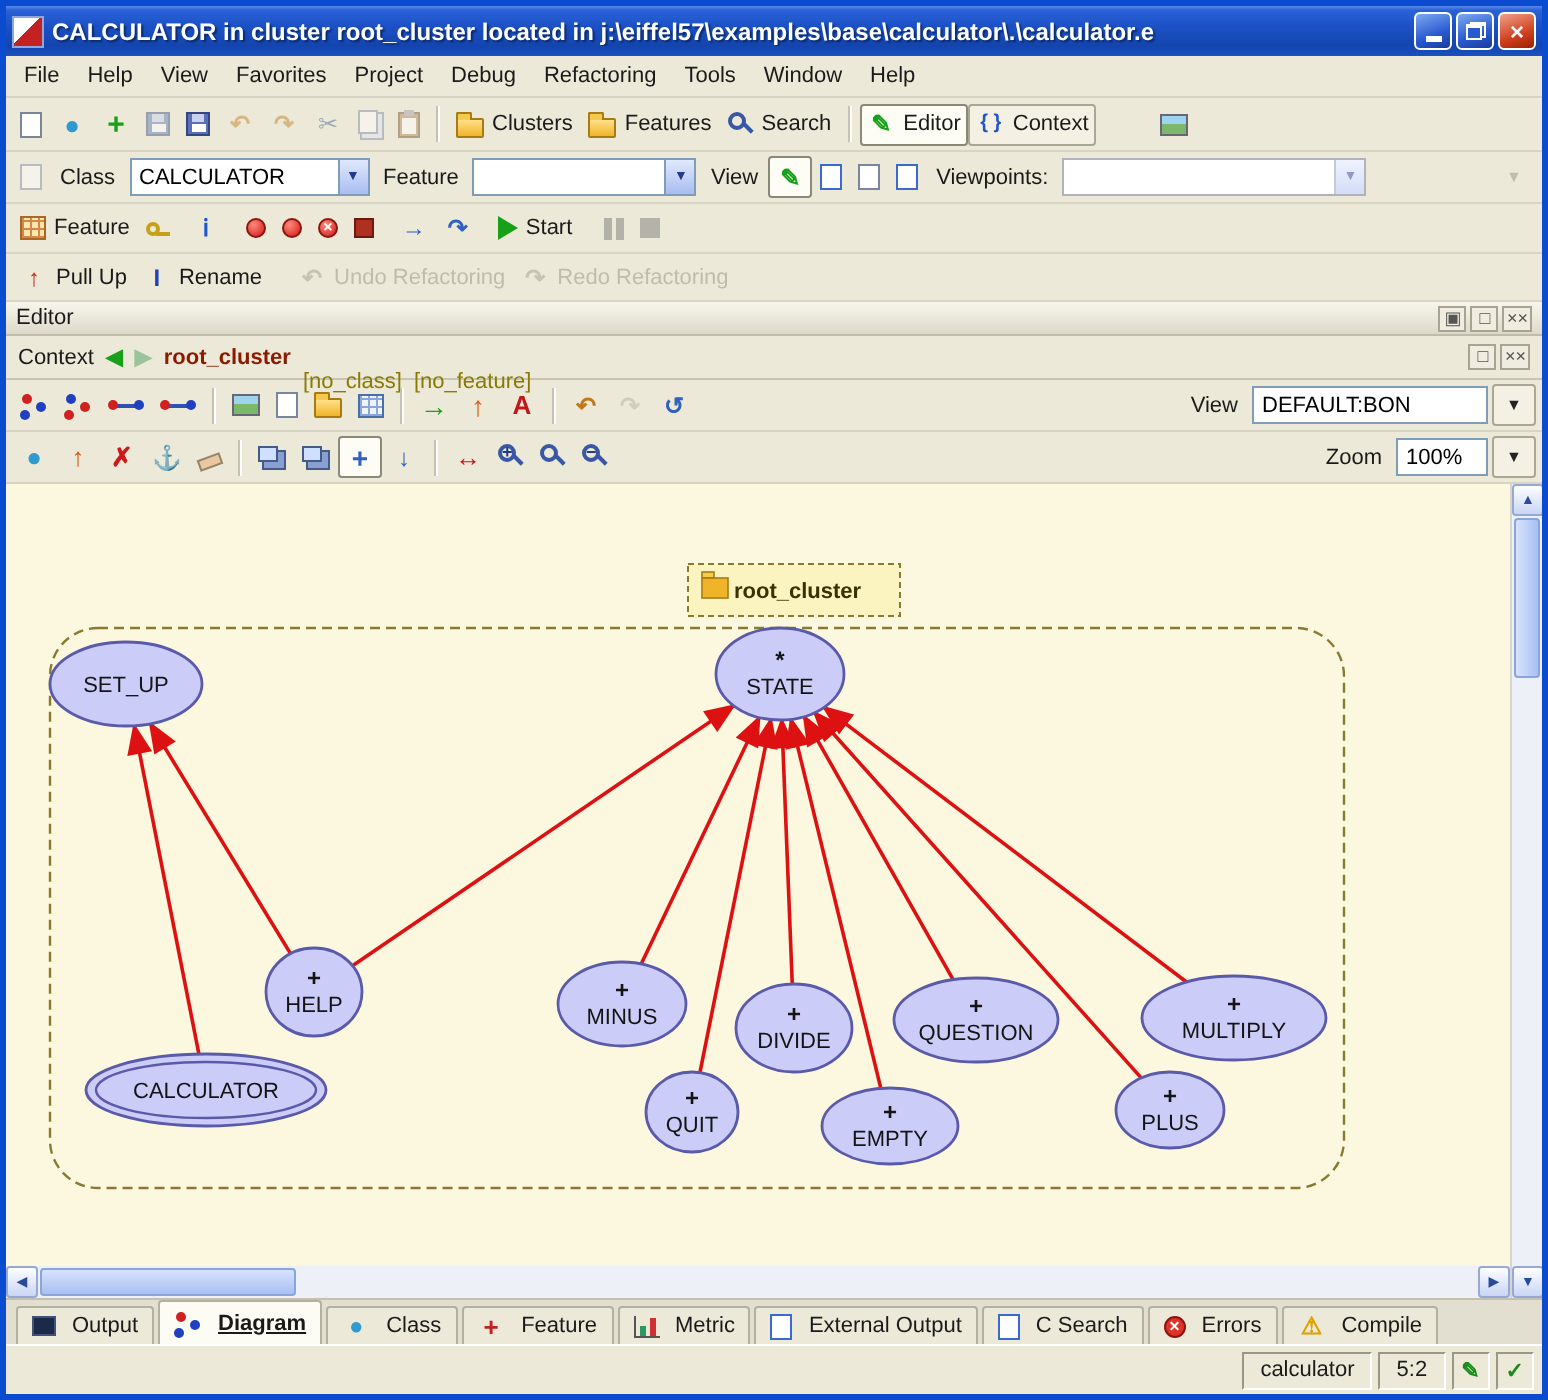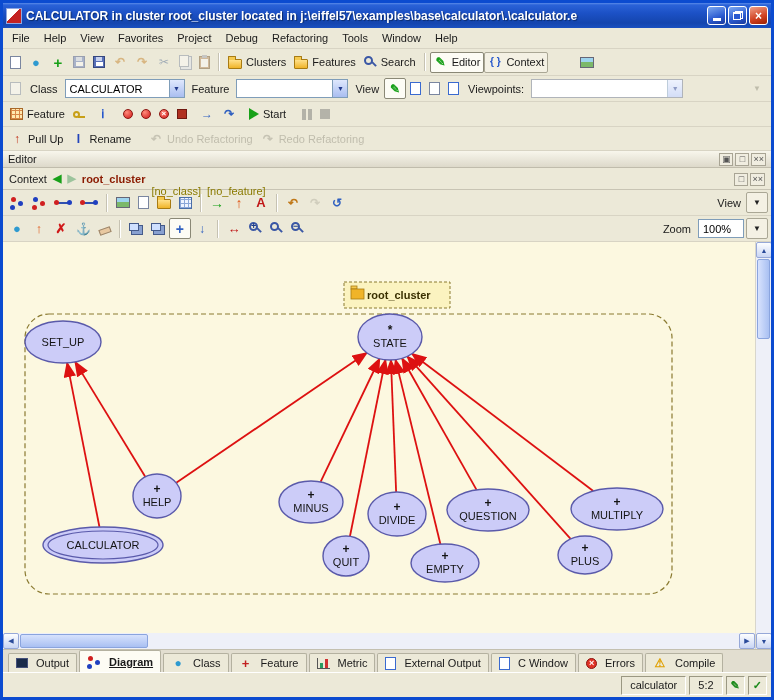--- a/index.html
+++ b/index.html
@@ -377,20 +377,23 @@
         <span class="g" style="color: rgb(192, 120, 24); font-weight: bold;">↶</span>
       </span>
       <span class="tbtn dis">
         <span class="g" style="color: rgb(176, 173, 157); font-weight: bold;">↷</span>
       </span>
       <span class="tbtn">
         <span class="g" style="color: rgb(48, 96, 192); font-weight: bold;">↺</span>
       </span>
       <span class="spring"></span>
       <span class="tlbl">View</span>
+      <span class="combo" style="width: 118px;">
+        <span class="cval">DEFAULT:BON</span>
+      </span>
       <span class="tbtn raised">
         <span class="g" style="color: rgb(34, 34, 34); font-size: 8px;">▼</span>
       </span>
     </div>
   <div class="toolbar" id="tb-d2">
       <span class="tbtn">
         <span class="g" style="color: rgb(46, 154, 208); font-size: 13px;">●</span>
       </span>
       <span class="tbtn">
         <span class="g" style="color: rgb(224, 88, 24); font-weight: bold; font-size: 13px;">↑</span>
@@ -559,21 +562,21 @@
       <span class="tab">
         <span class="sh sh-chart"></span>
         <span class="tabtext">Metric</span>
       </span>
       <span class="tab">
         <span class="sh sh-pageblue"></span>
         <span class="tabtext">External Output</span>
       </span>
       <span class="tab">
         <span class="sh sh-pageblue"></span>
-        <span class="tabtext">C Window</span>
+        <span class="tabtext">C Search</span>
       </span>
       <span class="tab">
         <span class="sh sh-errdot"></span>
         <span class="tabtext">Errors</span>
       </span>
       <span class="tab">
         <span class="g" style="color: rgb(224, 160, 0); font-weight: bold;">⚠</span>
         <span class="tabtext">Compile</span>
       </span>
     </div>

